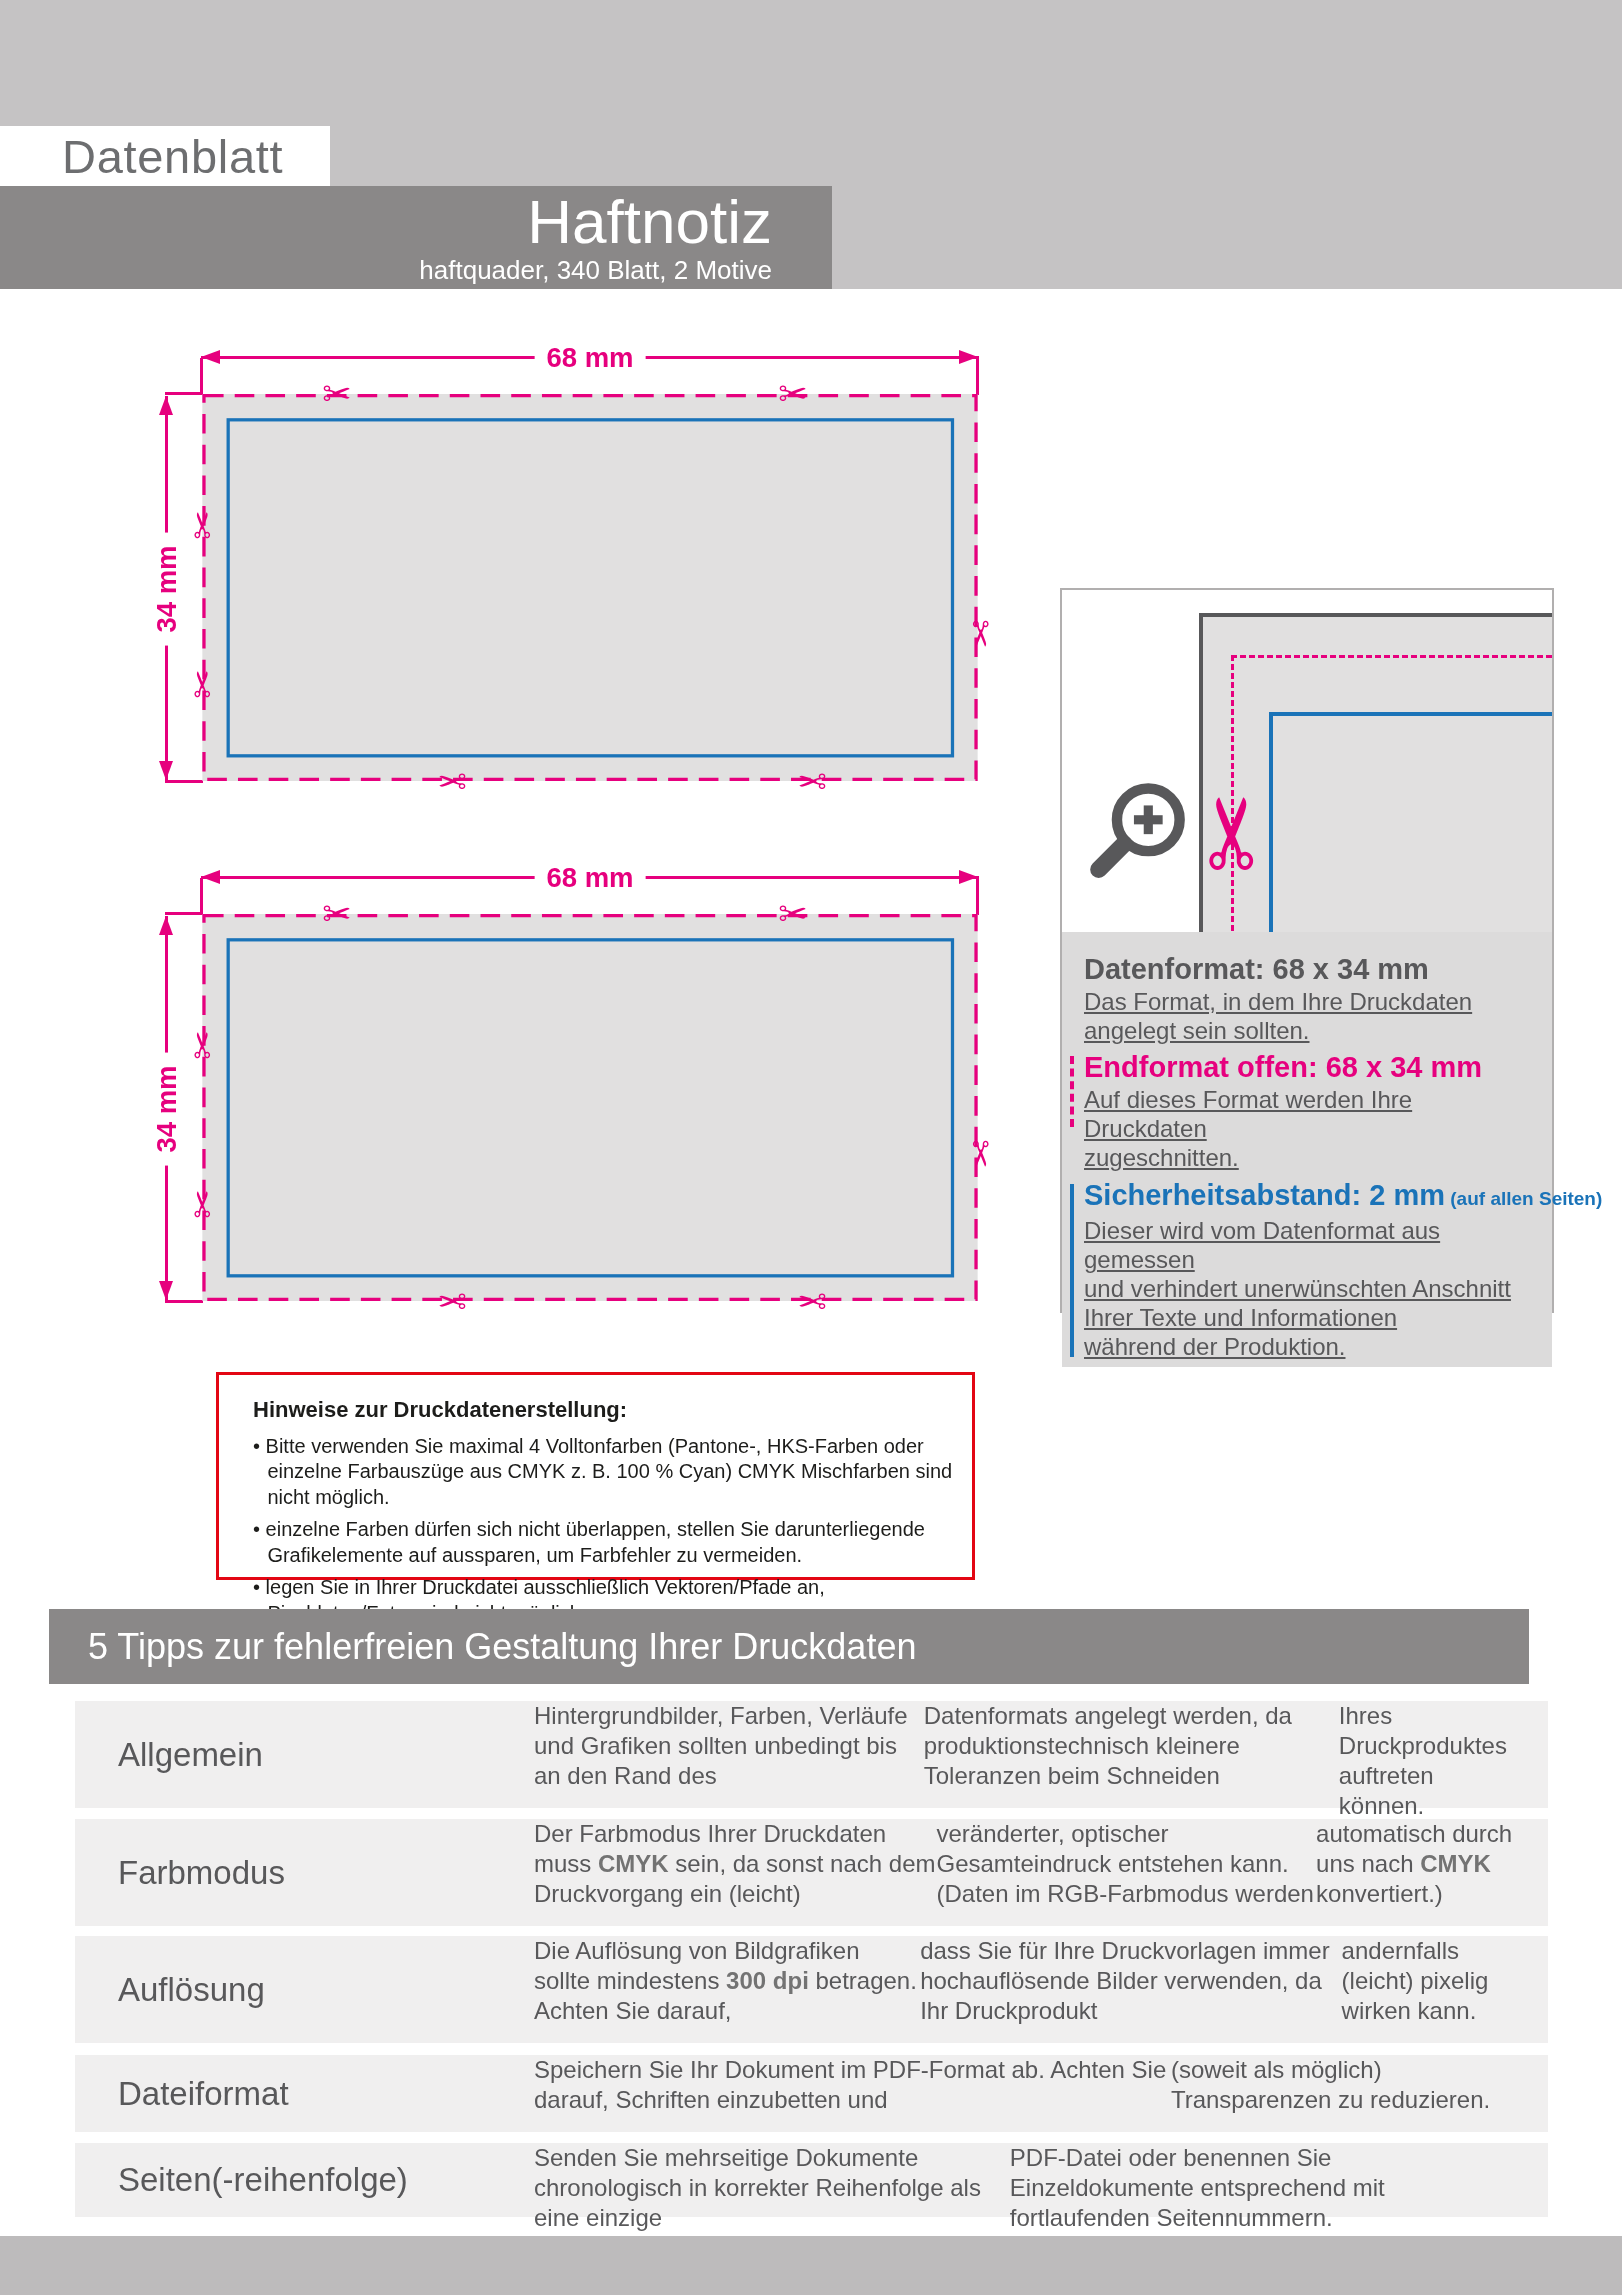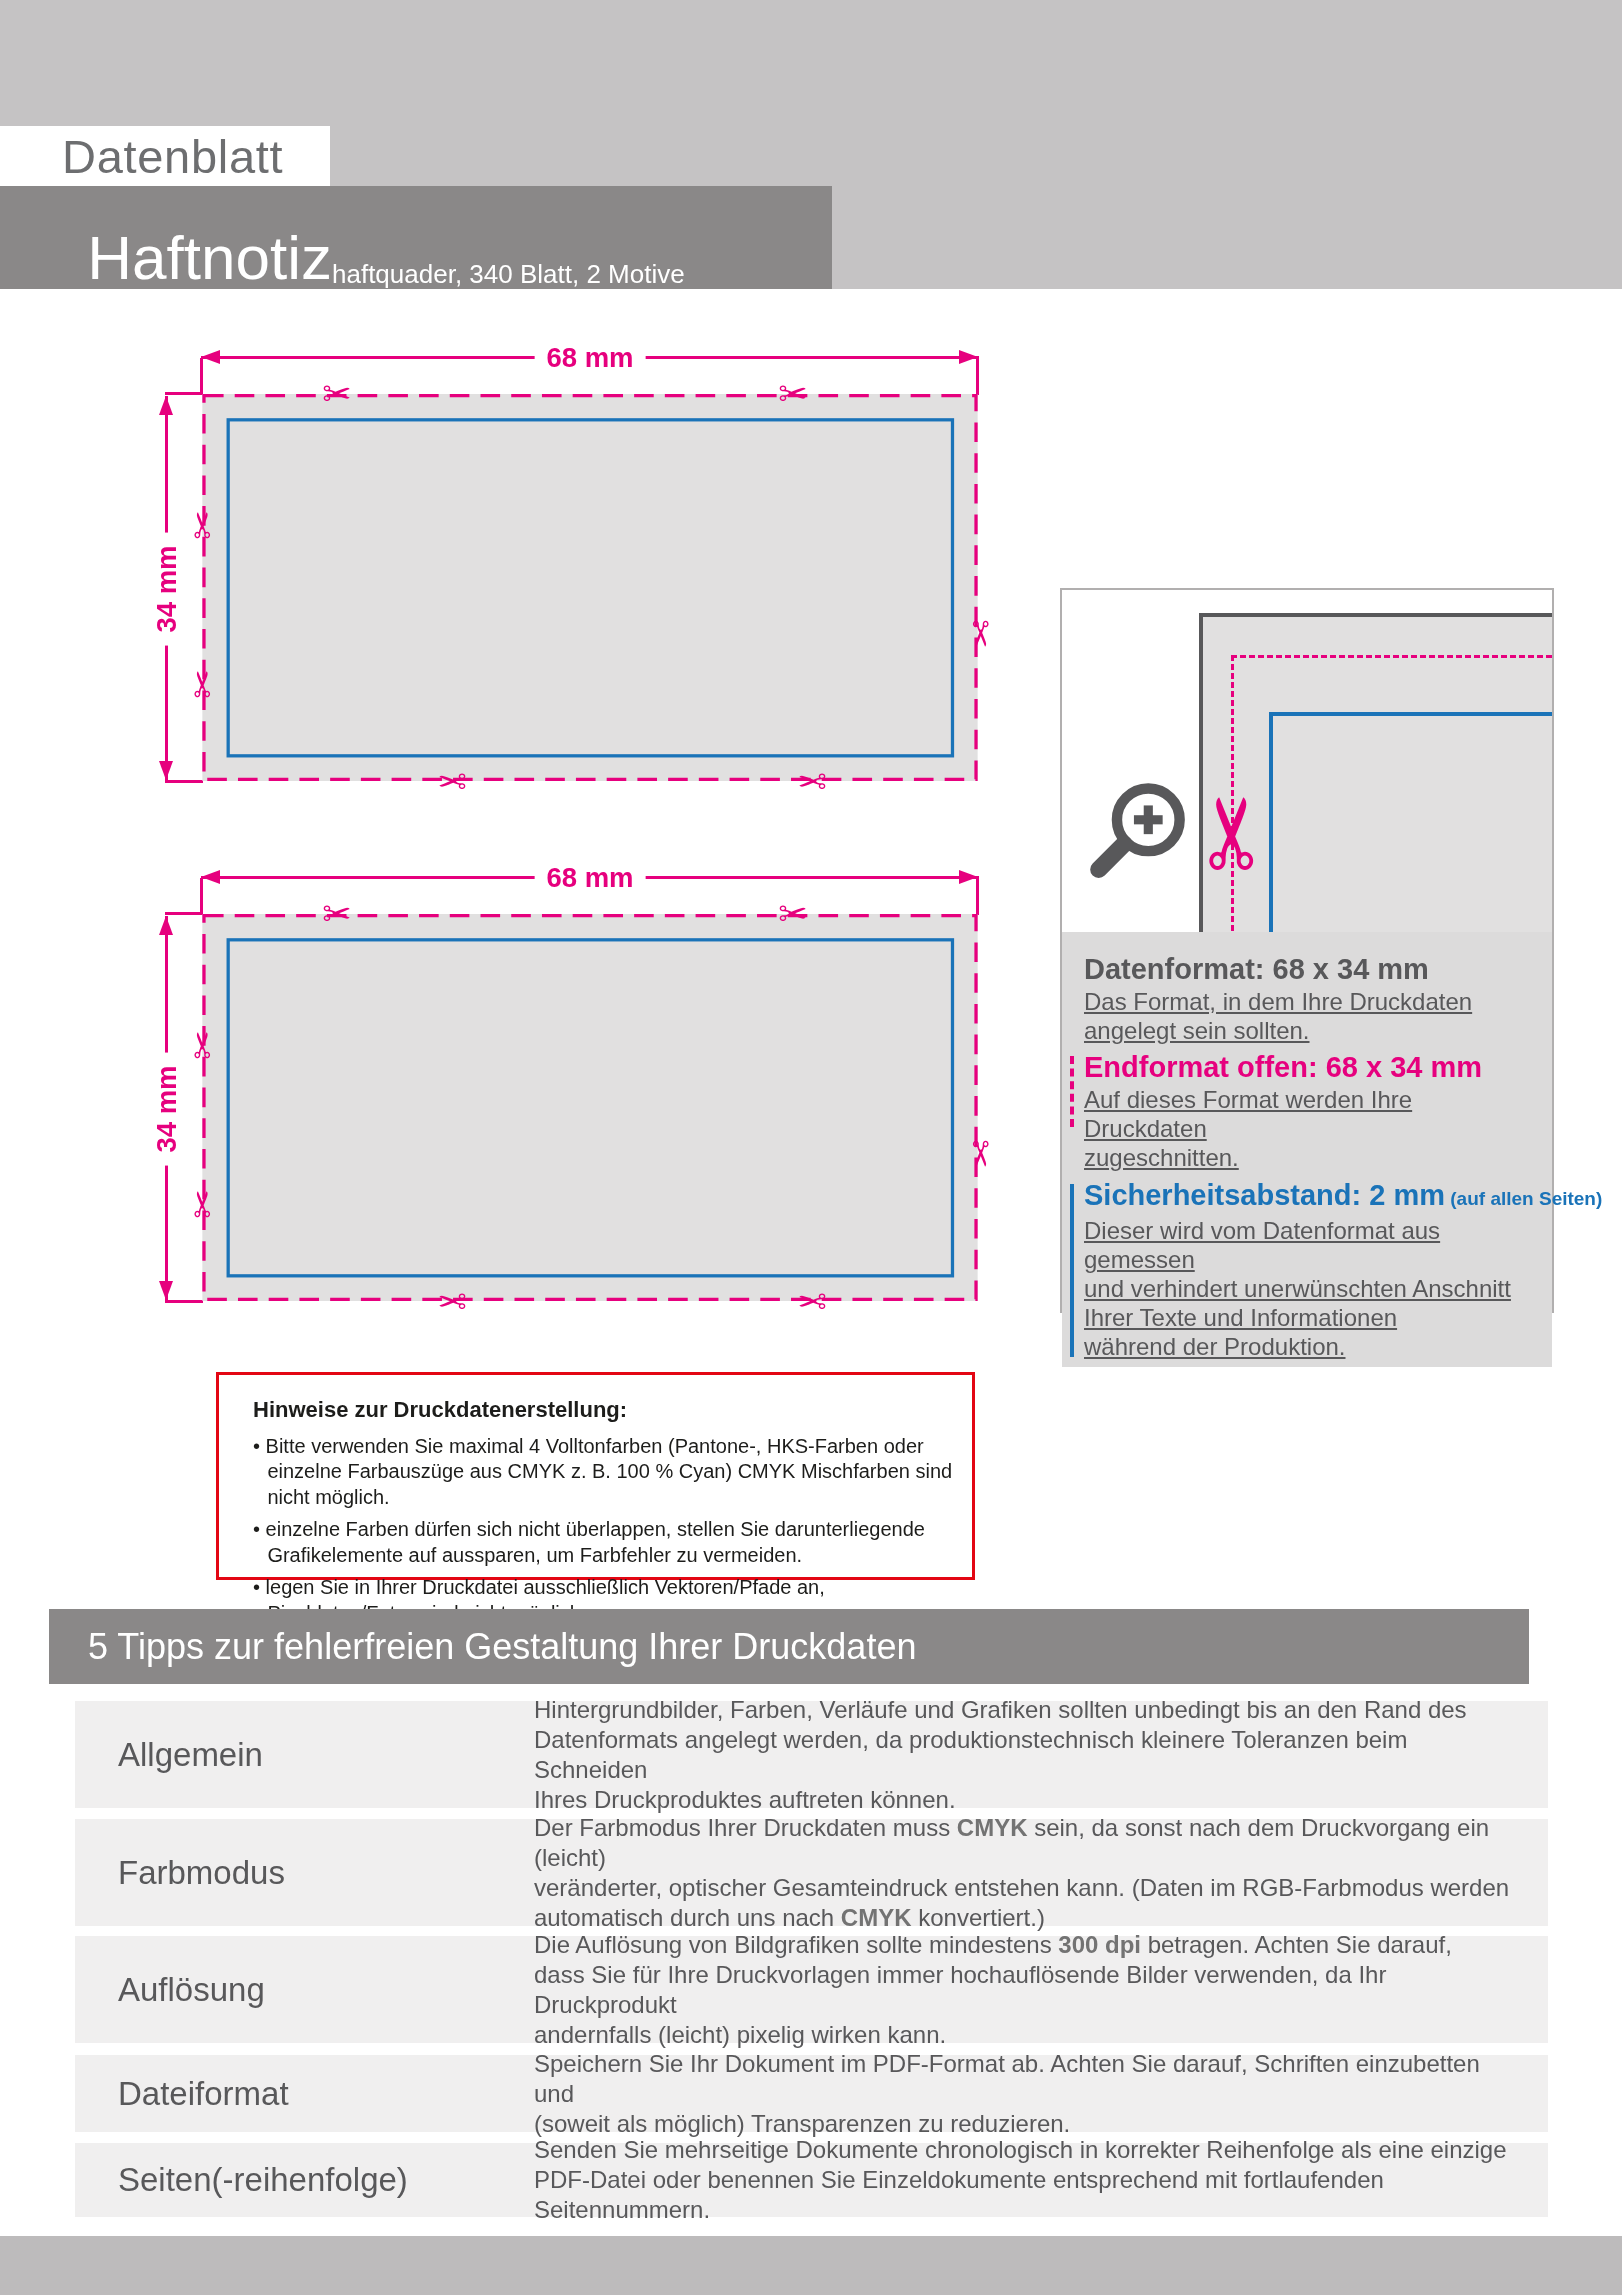--- a/index.html
+++ b/index.html
@@ -3,21 +3,21 @@
 <meta charset="utf-8">
 <style>
   html,body{margin:0;padding:0;background:#ffffff;}
   body{width:1623px;height:2295px;position:relative;font-family:"Liberation Sans",sans-serif;overflow:hidden;}
   .abs{position:absolute;}
 
   
   .band-light{left:0;top:0;width:1623px;height:289px;background:#c5c3c4;}
   .sheet-box{left:0;top:126px;width:330px;height:60px;background:#ffffff;display:flex;align-items:center;padding-left:62px;box-sizing:border-box;}
   .sheet-box span{font-size:47px;color:#6d6e70;letter-spacing:0.7px;}
-  .band-dark{left:0;top:186px;width:832px;height:103px;background:#8a8888;display:flex;align-items:flex-end;justify-content:center;padding-right:60px;box-sizing:border-box;}
+  .band-dark{left:0;top:186px;width:832px;height:103px;background:#8a8888;display:flex;flex-direction:column;align-items:flex-end;justify-content:center;padding-right:60px;box-sizing:border-box;}
   .product-title{color:#ffffff;font-size:62px;line-height:63px;}
   .product-subtitle{color:#ffffff;font-size:26px;line-height:29px;margin-top:2.6px;}
 
   
   .diagram{width:851px;height:445px;}
   .dg-a{left:165px;top:351px;}
   .dg-b{left:165px;top:871px;}
   .dim-h-line{position:absolute;left:36px;top:5.2px;width:778px;height:3.3px;background:#e6007e;}
   .dim-h-label{position:absolute;left:425px;top:6.5px;transform:translate(-50%,-50%);background:#ffffff;padding:1.3px 11.8px;color:#e6007e;font-weight:bold;font-size:27.5px;white-space:nowrap;}
   .ah{width:0;height:0;position:absolute;}
@@ -68,21 +68,21 @@
   
   .hints-box{left:216px;top:1372px;width:759px;height:208px;border:3.3px solid #e30613;box-sizing:border-box;background:#ffffff;padding:22px 19.6px 0 34px;}
   .hints-box h2{margin:0 0 10.5px 0;font-size:22px;color:#1d1d1b;font-weight:bold;}
   .hint-item{margin:0 0 7.2px 0;font-size:20px;line-height:25.5px;color:#1d1d1b;padding-left:14.4px;text-indent:-14.4px;}
 
   
   .tips-band{left:49px;top:1609px;width:1480px;height:75px;background:#8a8888;display:flex;align-items:center;padding-left:39px;box-sizing:border-box;}
   .tips-band span{color:#ffffff;font-size:36px;}
   .tip-row{left:75px;width:1473px;background:#f0efef;display:flex;box-sizing:border-box;}
   .tip-label{width:459px;flex:none;display:flex;align-items:center;padding-left:43px;box-sizing:border-box;font-size:33px;color:#58585a;}
-  .tip-body{flex:1;display:flex;flex-direction:column;justify-content:center;padding-right:33px;font-size:24px;line-height:30px;color:#58585a;}
+  .tip-body{flex:1;display:flex;flex-direction:row;justify-content:center;padding-right:33px;font-size:24px;line-height:30px;color:#58585a;}
   .tip-body b{font-weight:bold;color:#737373;}
   .row-1{top:1701px;height:107px;} .row-2{top:1819px;height:107px;} .row-3{top:1936px;height:107px;}
   .row-4{top:2055px;height:77px;} .row-5{top:2143px;height:74px;}
 
   
   .footer-band{left:0;top:2236px;width:1623px;height:60px;background:#bdbbbc;}
 </style>
 </head>
 <body>
 

